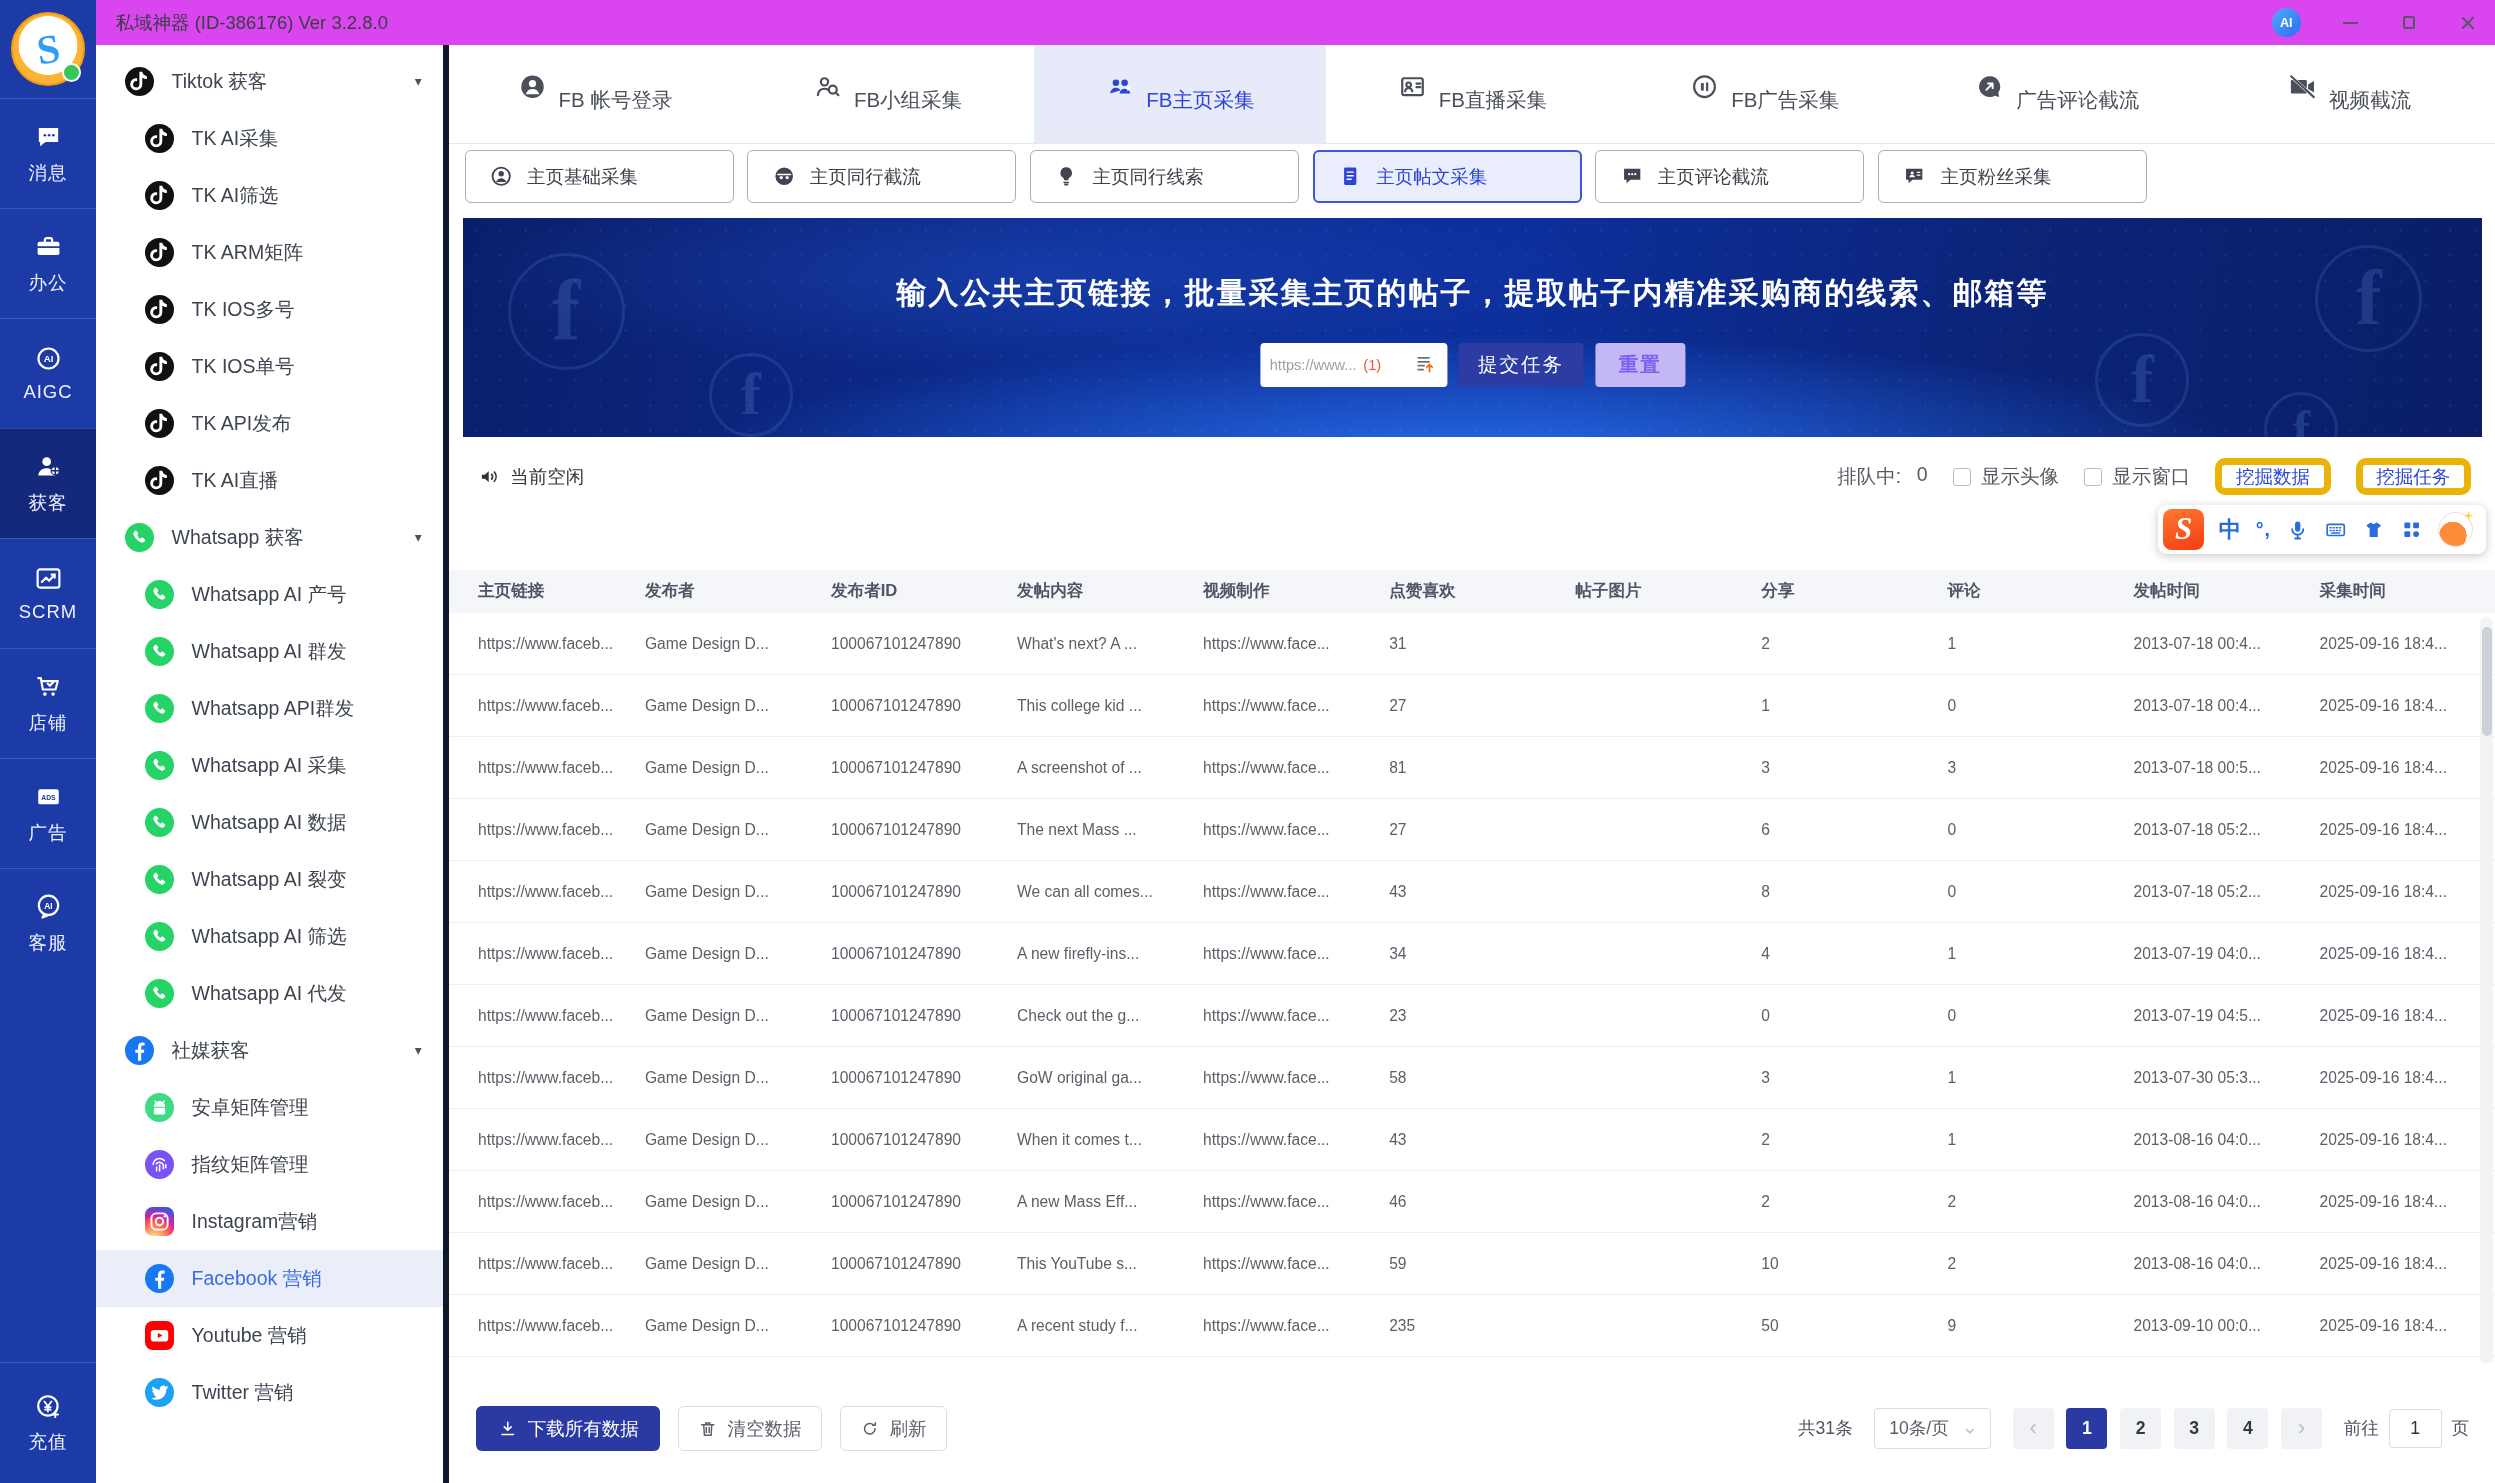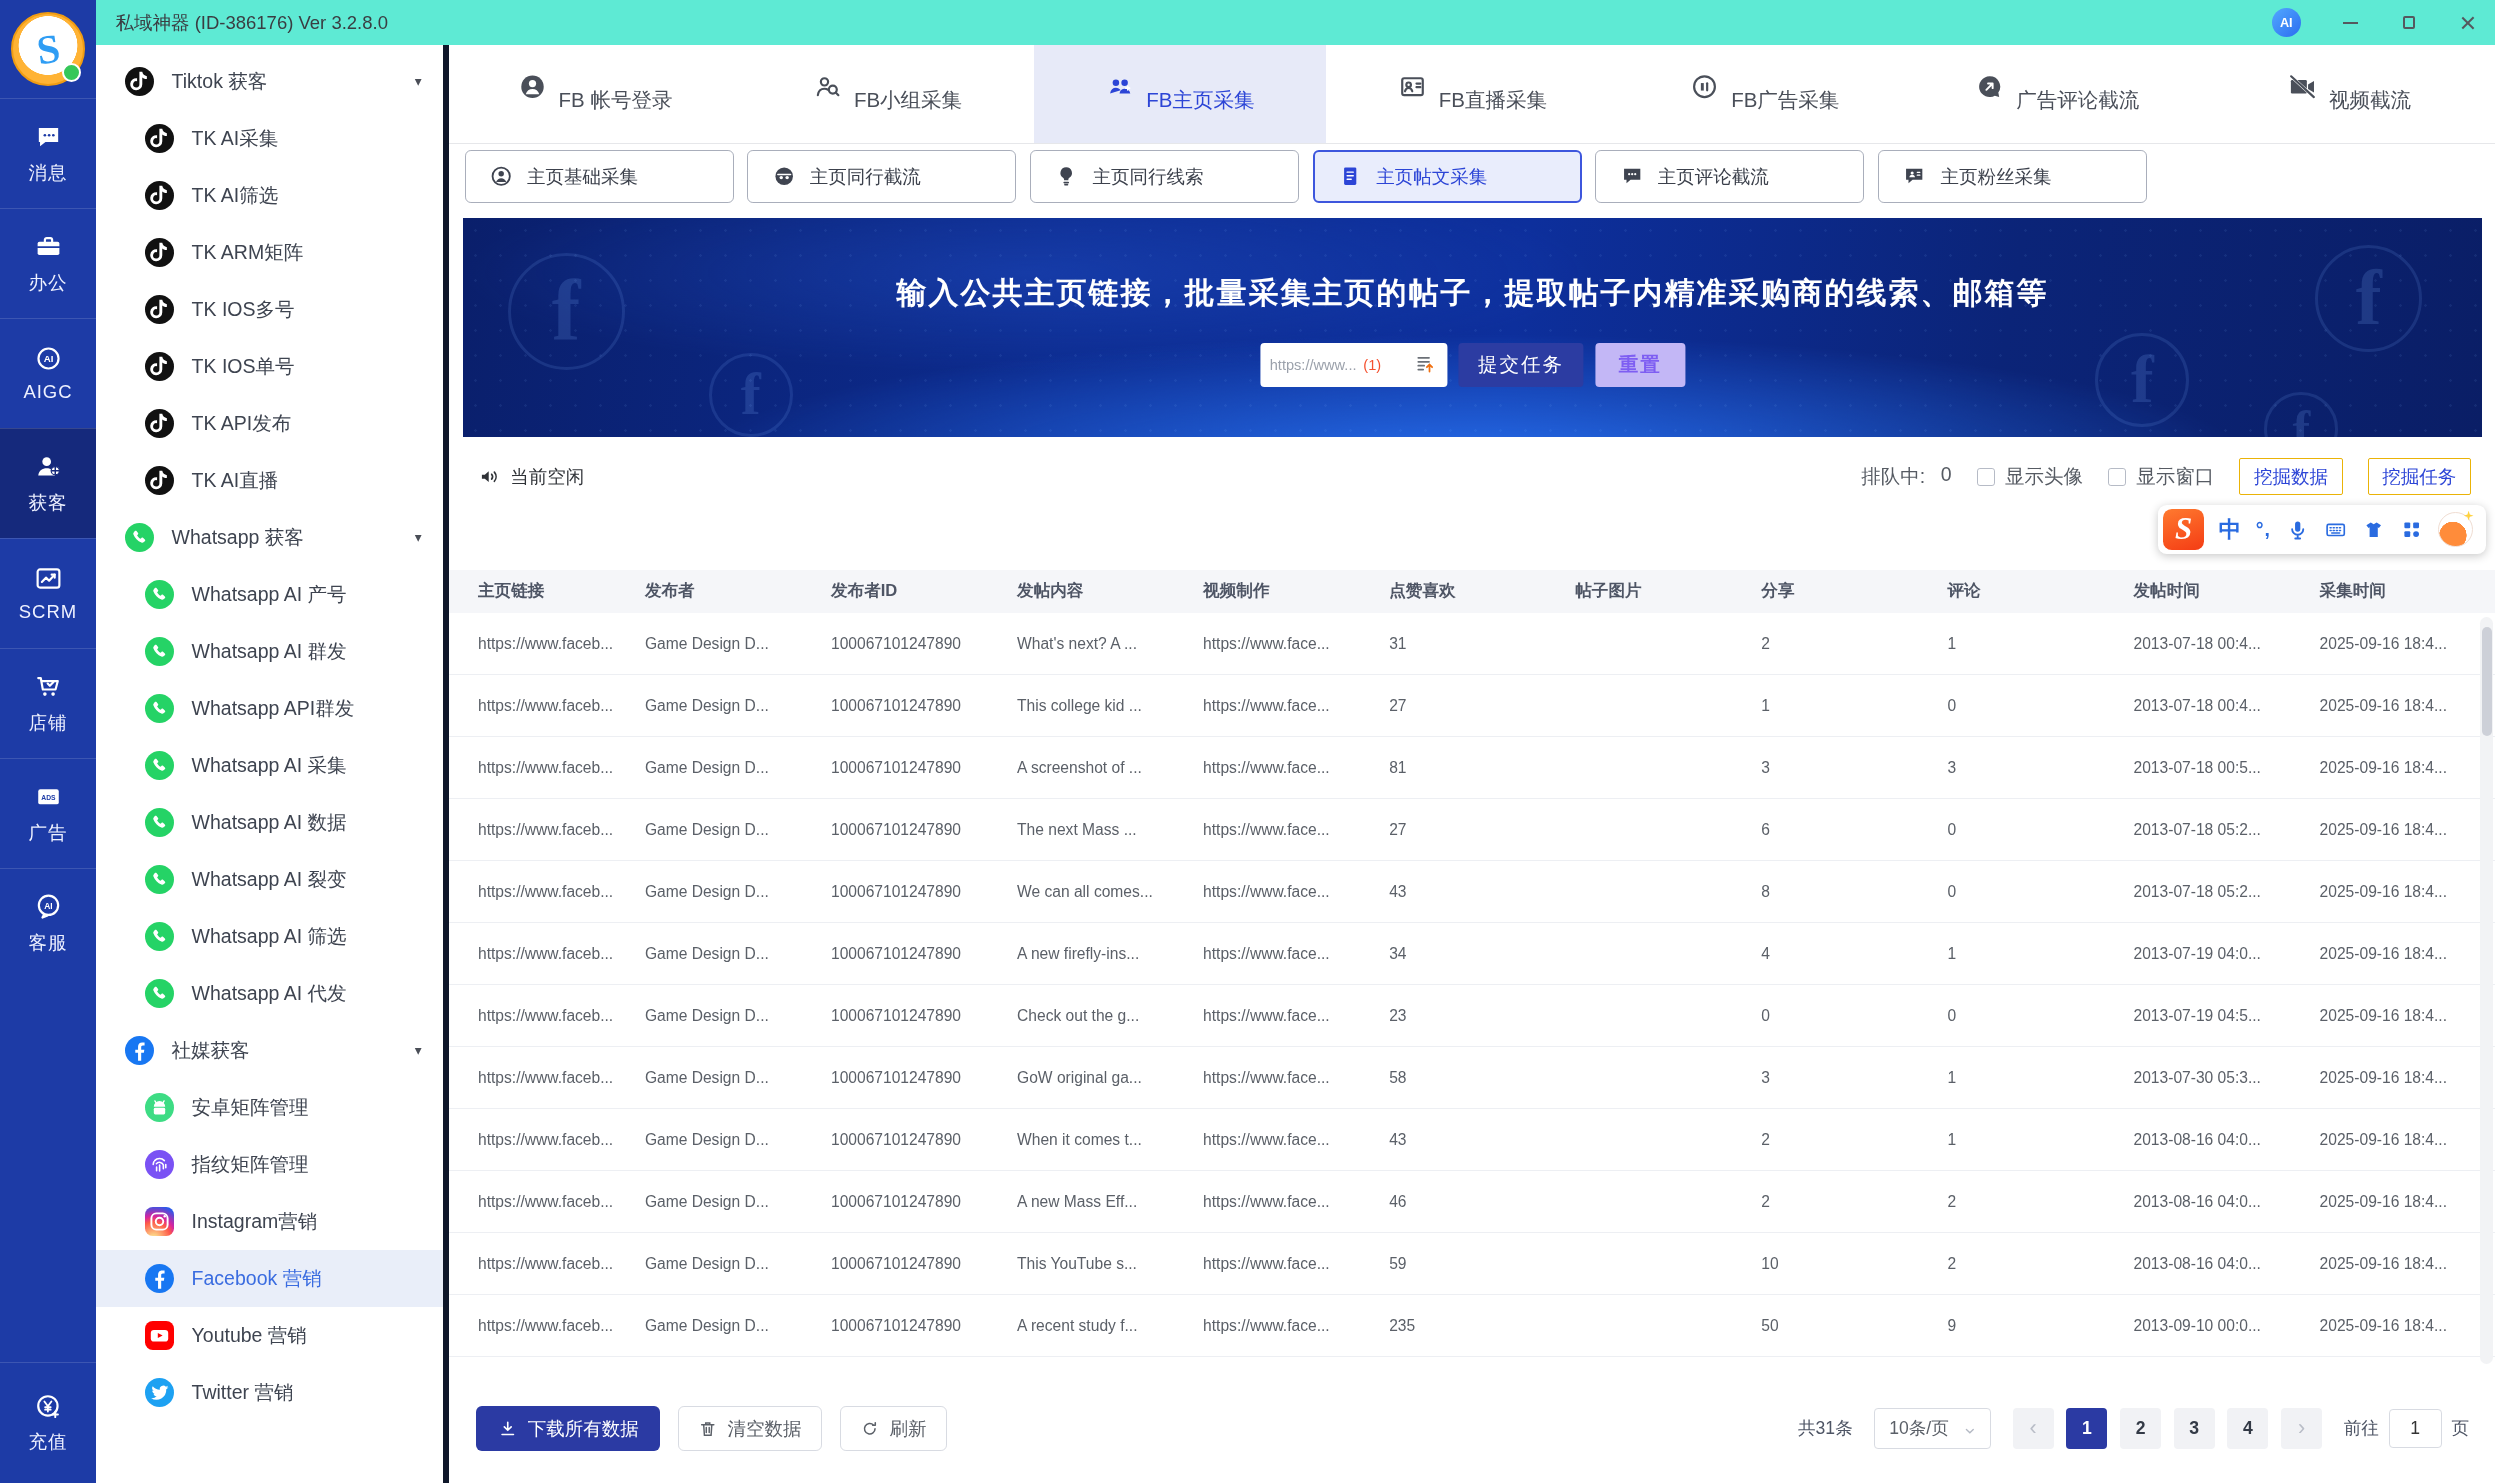--- a/index.html
+++ b/index.html
@@ -23,21 +23,21 @@
   .rail-item{height:110px;display:flex;flex-direction:column;align-items:center;justify-content:center;gap:8.8px;
     border-top:1px solid rgba(255,255,255,.14);cursor:pointer}
   .rail-item.selected{background:var(--rail-sel)}
   .rail-item .ric{width:29px;height:29px;color:#fff}
   .rail-item .rlabel{font-size:18.5px;color:#eef1ff;letter-spacing:1px}
   .rail-spacer{flex:1}
   .rail-bottom{height:121px}
 
   
   .right{flex:1;display:flex;flex-direction:column;min-width:0}
-  .titlebar{height:45px;background:#5eead4;display:flex;align-items:center;padding:0 19.5px;flex-shrink:0}
+  .titlebar{height:45px;background:#d946ef;display:flex;align-items:center;padding:0 19.5px;flex-shrink:0}
   .title{font-size:18.5px;color:#3a3d42}
   .win-controls{margin-left:auto;display:flex;align-items:center;gap:41px}
   .ai-badge{width:29px;height:29px;border-radius:50%;background:linear-gradient(135deg,#52a8ff,#2b6df0);
     color:#fff;font-size:12.7px;font-weight:bold;display:flex;align-items:center;justify-content:center}
   .wc{width:17.6px;height:17.6px;display:flex;align-items:center;justify-content:center;cursor:pointer}
   .wc-min{width:14.6px;height:2px;background:#55585e}
   .wc-max{width:12.7px;height:12.7px;border:2px solid #55585e;border-radius:2px}
   .wc-close{position:relative;width:15.6px;height:15.6px}
   .wc-close::before,.wc-close::after{content:"";position:absolute;left:0;top:6.8px;width:15.6px;height:2px;background:#55585e}
   .wc-close::before{transform:rotate(45deg)}.wc-close::after{transform:rotate(-45deg)}
@@ -91,21 +91,21 @@
     display:flex;align-items:center;cursor:pointer;border:none;letter-spacing:2px}
 
   
   .statusrow{height:133px;position:relative;flex-shrink:0}
   .idle{position:absolute;left:29px;top:27px;display:flex;gap:8.8px;align-items:center;color:#2f3237;font-size:18.5px}
   .idle .spk{width:23.4px;height:23.4px;color:#2f3237}
   .status-right{position:absolute;right:25px;top:21.5px;display:flex;align-items:center;gap:25px}
   .queue{font-size:19.5px;color:#565b63;display:flex;gap:15.6px}
   .chk{display:flex;align-items:center;gap:9.8px;font-size:19.5px;color:#565b63;cursor:pointer}
   .chk-box{width:18.5px;height:18.5px;border:1px solid #b6bbc6;border-radius:2.9px;background:#fff}
-  .btn-mine{height:37px;padding:0 13.7px;border:1px solid #eab308;color:var(--primary);border-radius:2px;font-size:18.5px;
+  .btn-mine{height:37px;padding:0 13.7px;border:7px solid #eab308;color:var(--primary);border-radius:10px;font-size:18.5px;
     background:#fff;display:flex;align-items:center;cursor:pointer}
   .ime{position:absolute;right:9.8px;top:68px;height:49px;display:flex;align-items:center;gap:14.6px;background:#fff;
     border-radius:8.8px;padding:0 13.7px 0 4.9px;box-shadow:0 2px 9.8px rgba(0,0,0,.22);z-index:5}
   .ime-s{width:41px;height:41px;border-radius:8.8px;background:linear-gradient(160deg,#ff7a2f,#f43c14);color:#fff;
     font-weight:bold;font-size:31px;font-style:italic;display:flex;align-items:center;justify-content:center;font-family:"Liberation Serif",serif}
   .ime-mode{color:#2a6be0;font-size:22.4px;font-weight:bold}
   .ime-ic{width:23.4px;height:23.4px;color:#2a6be0}
   .ime-punct{color:#2a6be0;font-size:19.5px;font-weight:bold;letter-spacing:1px}
   .ime-emoji{width:35px;height:35px;border-radius:50%;position:relative;
     background:radial-gradient(circle at 42% 68%,#ff8c3a 0 46%,#fff 47% 100%);border:1px solid #f0ddd2}

